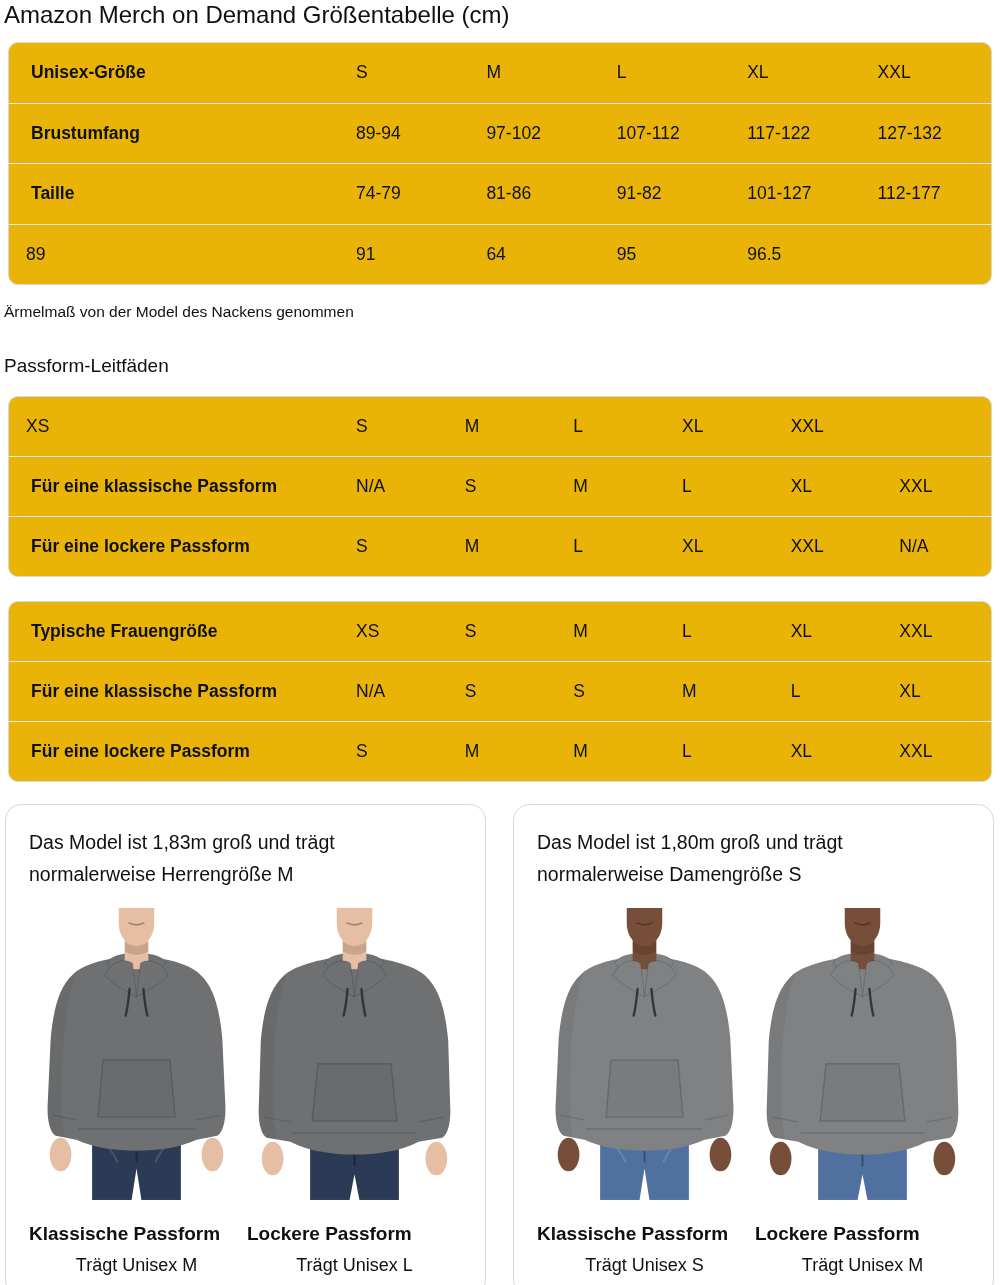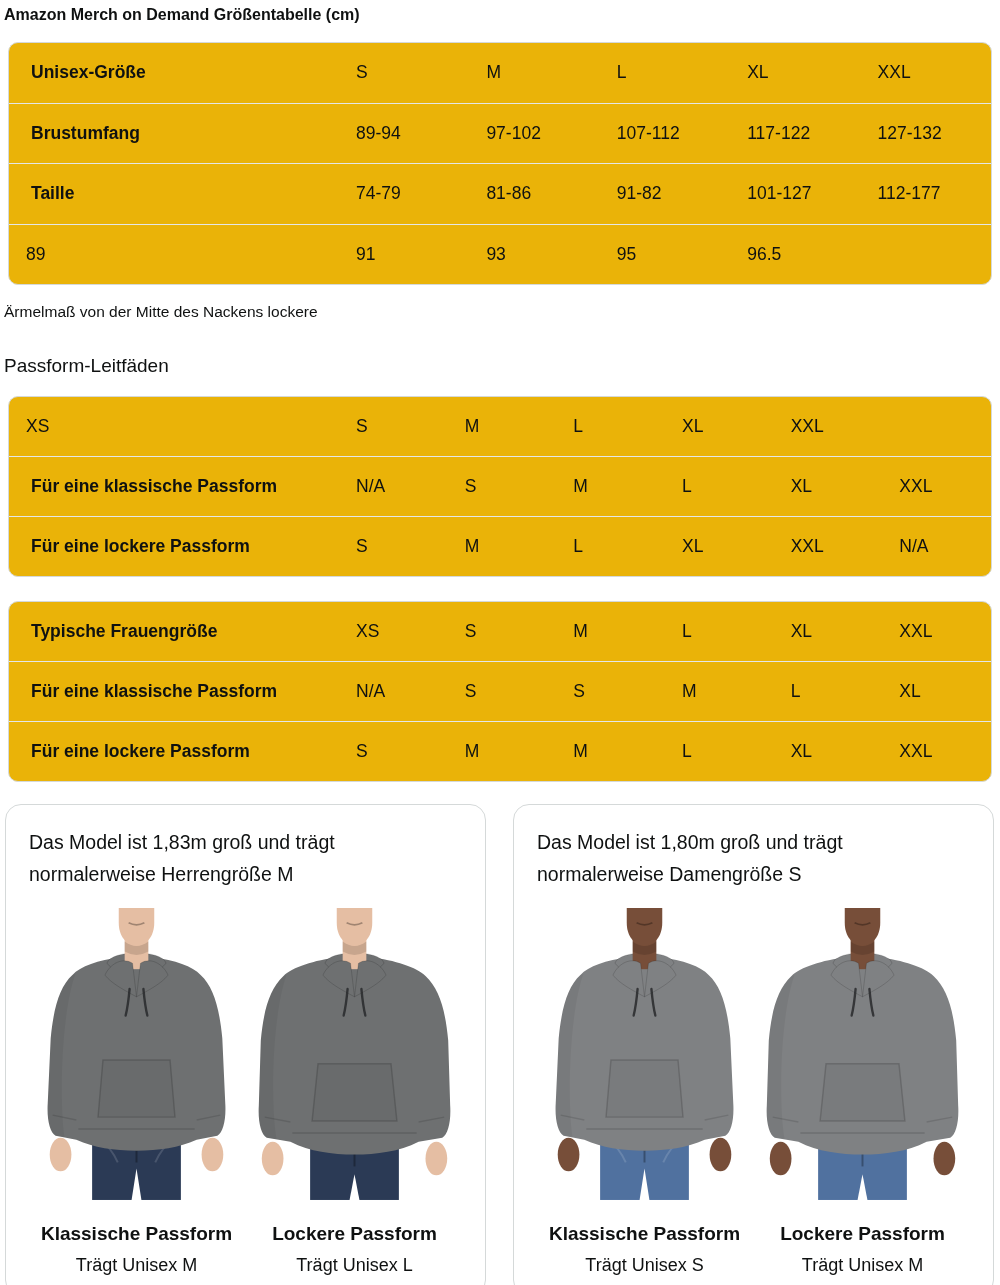--- a/index.html
+++ b/index.html
@@ -3,21 +3,21 @@
 <meta charset="utf-8">
 <style>
   html,body{margin:0;padding:0;background:#fff;}
   body{
     width:1000px;height:1285px;overflow:hidden;
     font-family:"Liberation Sans","DejaVu Sans",sans-serif;
     color:var(--text,#0F1111);
     -webkit-font-smoothing:antialiased;
   }
   .page-title{
-    margin:3px 0 0 4px;font-size:16px;font-weight:700;line-height:24px;
+    margin:3px 0 0 4px;font-size:24px;font-weight:400;line-height:24px;
   }
   .note{
     margin:17px 0 0 4px;font-size:15.5px;line-height:20px;
   }
   .section-title{
     margin:32px 0 0 4px;font-size:19px;font-weight:400;line-height:24px;
   }
   .data-table{
     margin:15px 0 0 8px;width:982px;
     border:1px solid var(--border,#D5D9D9);border-radius:10px;
@@ -44,21 +44,21 @@
   }
   .card-description{
     font-size:19.5px;line-height:32px;max-width:392px;margin:0;
   }
   .figures{display:flex;gap:3px;margin-top:16px;}
   .model-figure{margin:0;width:215px;}
   .model{display:block;width:215px;height:296px;}
   .palette-men{--skin:var(--mens_skin,#E5BEA3);--hoodie:var(--mens_hoodie,#6E7071);--jeans:var(--mens_jeans,#2B3A55);}
   .palette-women{--skin:var(--womens_skin,#774E39);--hoodie:var(--womens_hoodie,#7F8183);--jeans:var(--womens_jeans,#50719F);}
   .fit-label{
-    margin-top:20px;text-align:center;font-size:19px;font-weight:700;line-height:23px;
+    margin-top:20px;font-size:19px;font-weight:700;line-height:23px;
   }
   .wears-label{
     margin-top:9px;text-align:center;font-size:18px;line-height:22px;
   }
   .defs-svg{position:absolute;width:0;height:0;}
 </style>
 </head>
 <body>
 
 <svg class="defs-svg" aria-hidden="true">
@@ -154,27 +154,27 @@
       <div class="tcell tlabel">Taille</div>
       <div class="tcell tvalue">74-79</div>
       <div class="tcell tvalue">81-86</div>
       <div class="tcell tvalue">91-82</div>
       <div class="tcell tvalue">101-127</div>
       <div class="tcell tvalue">112-177</div>
     </div>
     <div class="trow">
       <div class="tcell tvalue">89</div>
       <div class="tcell tvalue">91</div>
-      <div class="tcell tvalue">93</div>
+      <div class="tcell tvalue">64</div>
       <div class="tcell tvalue">95</div>
       <div class="tcell tvalue">96.5</div>
     </div>
   </div>
 
-<p class="note">Ärmelmaß von der Mitte des Nackens lockere</p>
+<p class="note">Ärmelmaß von der Model des Nackens genommen</p>
 
 <h2 class="section-title">Passform-Leitfäden</h2>
 
 <div class="data-table fit-table-men" style="--cols:6" data-table="mens_fit_table">
     <div class="trow">
       <div class="tcell tvalue">XS</div>
       <div class="tcell tvalue">S</div>
       <div class="tcell tvalue">M</div>
       <div class="tcell tvalue">L</div>
       <div class="tcell tvalue">XL</div>

